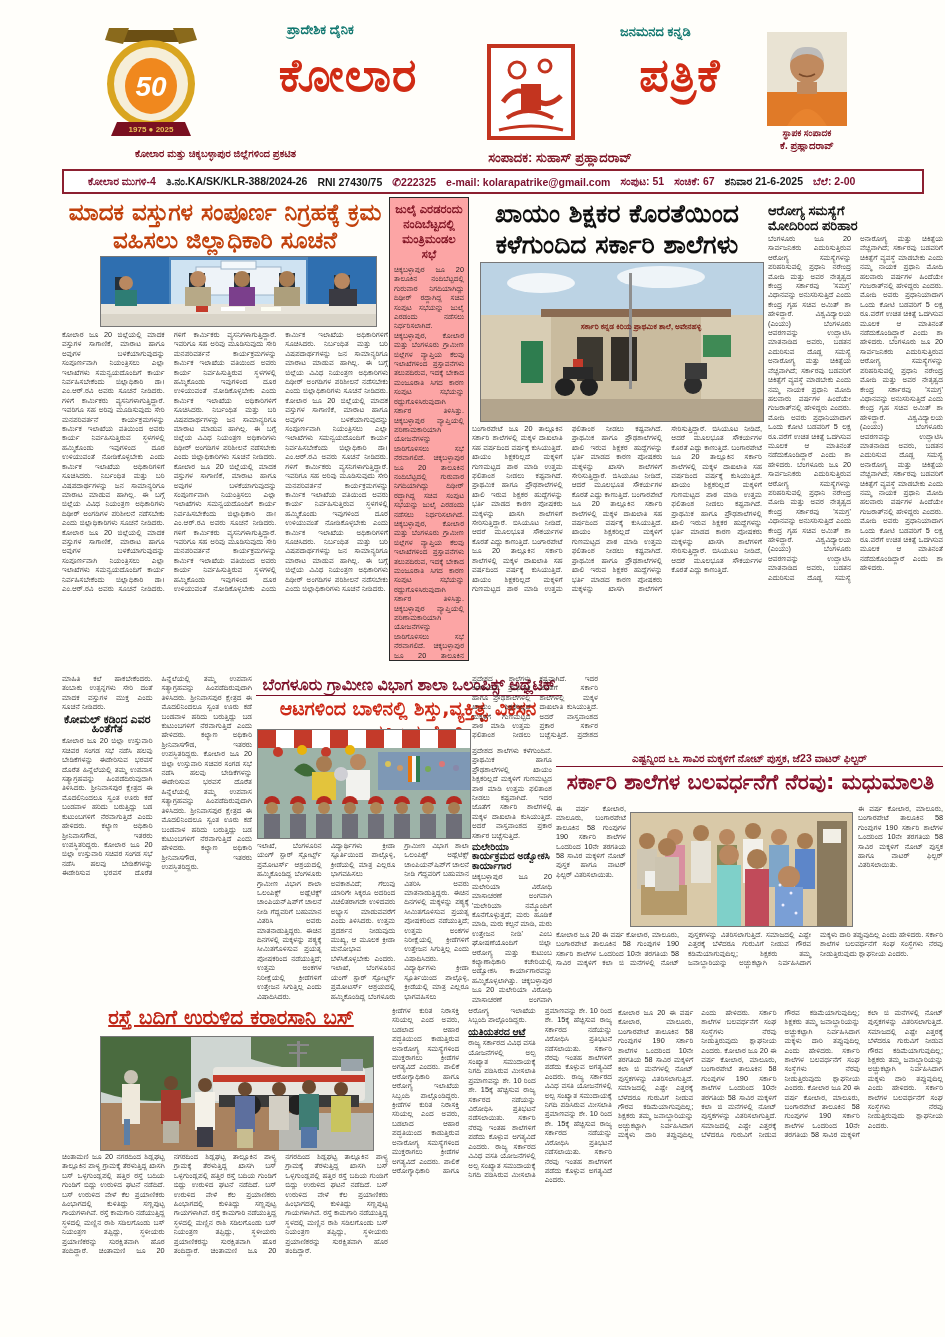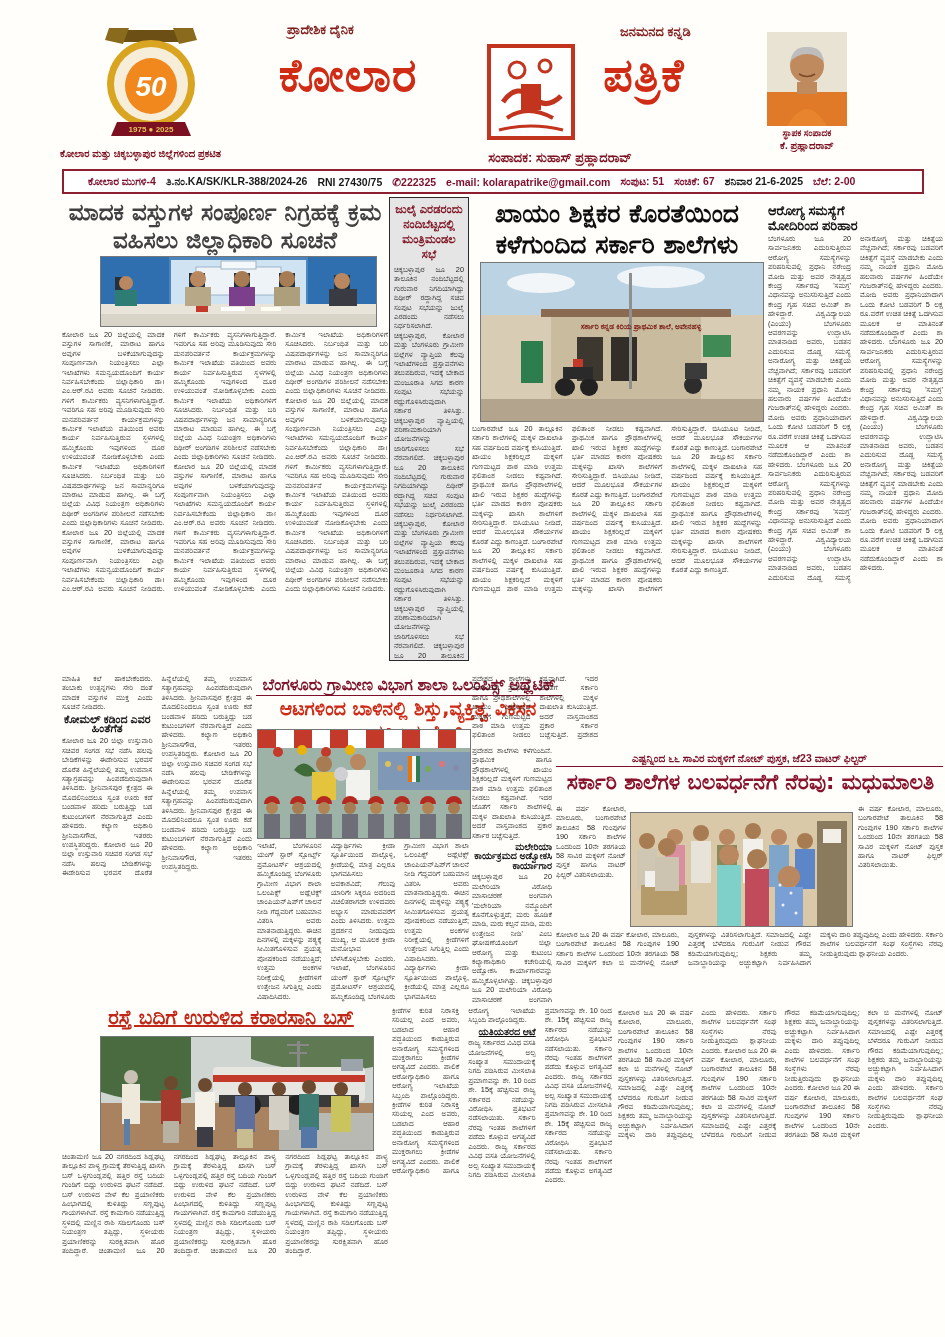--- a/index.html
+++ b/index.html
@@ -1,41 +1,41 @@
 <!DOCTYPE html>
 <html><head>
 <meta charset="utf-8">
 <style>
   html,body{margin:0;padding:0;background:#888;}
   .page{position:relative;width:945px;height:1337px;background:#fffefa;overflow:hidden;
         font-family:"Liberation Sans",sans-serif;}
   .abs{position:absolute;}
   
-  .tagline{color:#7f1d1d;font-weight:bold;font-size:13px;}
+  .tagline{color:#0f766e;font-weight:bold;font-size:13px;}
   .title-word{color:#d02b14;font-weight:bold;font-size:46px;line-height:1.0;letter-spacing:1px;
               font-family:"DejaVu Sans",sans-serif;}
   .mast-small{color:#7c1020;font-weight:bold;font-size:10px;}
   .editor-line{color:#7c1020;font-weight:bold;font-size:13px;}
   
   .infobar{display:flex;align-items:center;gap:10px;border:2px solid #8c2030;background:#fff;
            padding:0 24px;font-size:10.5px;font-weight:bold;color:#7c0f2d;white-space:nowrap;overflow:hidden;}
   .infobar .blk{color:#1a1a1a;}
   
   .hl{font-weight:bold;text-align:center;font-family:"DejaVu Sans",sans-serif;}
-  .hl-green{color:#404040;font-size:23px;line-height:28px;}
+  .hl-green{color:#c2410c;font-size:23px;line-height:28px;}
   .hl-black{color:#0e0e0e;font-size:25px;line-height:31px;}
   .hl-red{color:#cd2a17;font-size:19px;line-height:24px;}
   .hl-maroon{color:#87132c;font-size:19px;line-height:24px;}
   .hl-busred{color:#c02718;font-size:20px;line-height:26px;}
   .kicker{color:#7c1028;font-weight:bold;font-size:16px;text-align:center;
           border-bottom:1.5px solid #7c1028;padding-bottom:1px;}
   .subhead{color:#101010;font-weight:bold;font-size:11px;text-align:center;margin:3px 0;}
-  .subhead-sm{color:#101010;font-weight:bold;font-size:9.5px;text-align:right;margin:2px 0;}
+  .subhead-sm{color:#101010;font-weight:bold;font-size:9.5px;text-align:left;margin:2px 0;}
   .subhead-ul{text-decoration:underline;}
-  .boxed{border:1px solid #2a2a2a;background:#e5e5e5;padding:4px 4px;}
+  .boxed{border:1px solid #2a2a2a;background:#fca5a5;padding:4px 4px;}
   .box-title{color:#7c1020;font-weight:bold;font-size:11.5px;text-align:center;line-height:15px;margin-bottom:3px;}
   
   .body-txt{font-size:7.3px;line-height:9.4px;text-align:justify;color:#1c1c1c;overflow:hidden;
             word-break:break-word;}
   .c2{column-count:2;column-gap:9px;}
   .c3{column-count:3;column-gap:9px;}
   .c4{column-count:4;column-gap:8px;}
   .photo{display:block;border:1px solid #777;background:#ddd;}
   svg{display:block;}
 </style>
@@ -50,38 +50,38 @@
       <path d="M6 4 L26 4 L20 20 L2 16 Z" fill="#8a6a1c"></path>
       <path d="M70 4 L90 4 L94 16 L76 20 Z" fill="#8a6a1c"></path>
       <circle cx="48" cy="60" r="44" fill="#d9a520"></circle>
       <circle cx="48" cy="60" r="37" fill="#f6eed8"></circle>
       <ellipse cx="48" cy="62" rx="26" ry="28" fill="#f0881e"></ellipse>
       <text x="48" y="72" text-anchor="middle" font-size="28" font-weight="bold" fill="#fff" font-style="italic">50</text>
       <path d="M14 98 L82 98 L88 112 L8 112 Z" fill="#7a1020"></path>
       <text x="48" y="108" text-anchor="middle" font-size="8" font-weight="bold" fill="#e8c35a">1975 ● 2025</text>
     </svg>
   </div>
-  <div class="abs mast-small" style="left:60px;top:148px;width:236px;text-align:left;">ಕೋಲಾರ ಮತ್ತು ಚಿಕ್ಕಬಳ್ಳಾಪುರ ಜಿಲ್ಲೆಗಳಿಂದ ಪ್ರಕಟಿತ</div>
+  <div class="abs mast-small" style="left:60px;top:148px;width:236px;text-align:right;">ಕೋಲಾರ ಮತ್ತು ಚಿಕ್ಕಬಳ್ಳಾಪುರ ಜಿಲ್ಲೆಗಳಿಂದ ಪ್ರಕಟಿತ</div>
 
   <div class="abs tagline" style="left:287px;top:22px;width:150px;">ಪ್ರಾದೇಶಿಕ ದೈನಿಕ</div>
   <div class="abs tagline" style="left:620px;top:24px;width:150px;">ಜನಮನದ ಕನ್ನಡಿ</div>
 
   <div class="abs title-word" style="left:212px;top:52px;width:272px;text-align:center;">ಕೋಲಾರ</div>
   <div class="abs" style="left:487px;top:44px;width:88px;height:96px;">
     <svg width="88" height="96" viewBox="0 0 88 96">
       <rect x="2" y="2" width="84" height="92" fill="#fff" stroke="#c3341f" stroke-width="4"></rect>
       <circle cx="30" cy="26" r="8" fill="none" stroke="#c3341f" stroke-width="3"></circle>
       <circle cx="58" cy="22" r="6" fill="none" stroke="#c3341f" stroke-width="3"></circle>
       <path d="M16 58 Q30 38 46 54 Q60 66 74 52" fill="none" stroke="#c3341f" stroke-width="5"></path>
       <path d="M20 74 Q40 60 66 74" fill="none" stroke="#c3341f" stroke-width="4"></path>
       <rect x="34" y="40" width="20" height="26" fill="#c3341f"></rect>
       <path d="M12 86 Q44 78 76 86" fill="none" stroke="#c3341f" stroke-width="3"></path>
     </svg>
   </div>
-  <div class="abs title-word" style="left:548px;top:52px;width:192px;text-align:center;">ಪತ್ರಿಕೆ</div>
+  <div class="abs title-word" style="left:584px;top:52px;width:192px;text-align:center;">ಪತ್ರಿಕೆ</div>
 
   <div class="abs editor-line" style="left:430px;top:150px;width:260px;text-align:center;">ಸಂಪಾದಕ: ಸುಹಾಸ್ ಪ್ರಹ್ಲಾದರಾವ್</div>
 
   <div class="abs" style="left:767px;top:32px;width:80px;height:94px;">
     <svg width="80" height="94" viewBox="0 0 80 94">
       <rect width="80" height="94" fill="#e9e3d3"></rect>
       <rect y="60" width="80" height="34" fill="#e07a28"></rect>
       <path d="M20 94 Q40 60 60 94" fill="#e8832e"></path>
       <circle cx="40" cy="34" r="17" fill="#c08a5f"></circle>
       <path d="M23 30 Q26 14 40 15 Q55 14 57 30 Q50 22 40 22 Q30 22 23 30" fill="#bdbdbd"></path>

